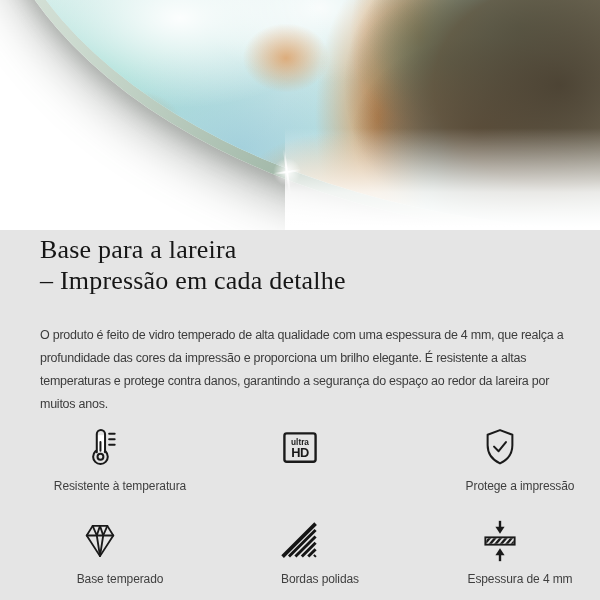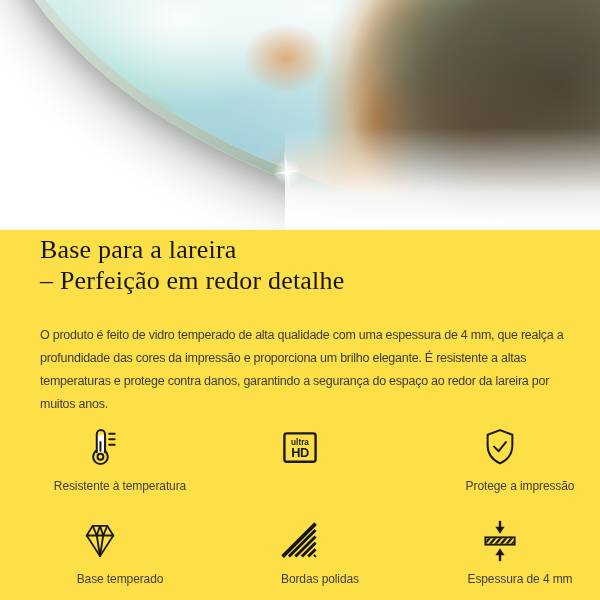--- a/index.html
+++ b/index.html
@@ -1,21 +1,21 @@
 <!DOCTYPE html>
 <html><head>
 <meta charset="utf-8">
 <style>
   * { margin:0; padding:0; box-sizing:border-box; }
   html,body { width:600px; height:600px; }
   body {
     font-family:"Liberation Sans","DejaVu Sans",sans-serif;
     background:#ffffff; color:#1a1a1a; overflow:hidden;
   }
-  .page { width:600px; height:600px; background:#fde047; position:relative; }
+  .page { width:600px; height:600px; background:#e5e5e5; position:relative; }
 
   
   .hero { position:relative; height:230px; background:#fff; overflow:hidden; }
   .glass-rim {
     position:absolute; left:-20px; top:-562px; width:1300px; height:802px;
     border-radius:50%;
     background:linear-gradient(115deg,#f2f6f2 0%,#cddbd0 22%,#9fb6a6 40%,#c4d4c6 62%,#eef3ee 100%);
     box-shadow:0 22px 48px rgba(106,112,107,0.48), 0 8px 18px rgba(106,112,107,0.30);
   }
   .glass-art {
@@ -95,21 +95,21 @@
     </div>
     <div class="fade-right"></div>
     <div class="sparkle">
         <div class="glow"></div>
       </div>
   </div>
 
   <div class="content">
     <h1 class="title">
       <span>Base para a lareira</span><br>
-      <span>– Perfeição em redor detalhe</span>
+      <span>– Impressão em cada detalhe</span>
     </h1>
     <p class="description">O produto é feito de vidro temperado de alta qualidade com uma espessura de 4 mm, que realça a profundidade das cores da impressão e proporciona um brilho elegante. É resistente a altas temperaturas e protege contra danos, garantindo a segurança do espaço ao redor da lareira por muitos anos.</p>
 
     <div class="features">
 
       <div class="feature">
         <div class="icon-box">
           <svg viewBox="0 0 48 48" fill="none" stroke="#1a1a1a" stroke-width="2.2" stroke-linecap="round">
             <circle cx="24.5" cy="33.5" r="8"></circle>
             <rect x="20.6" y="10" width="7.8" height="18" fill="#ffffff" stroke="none"></rect>

